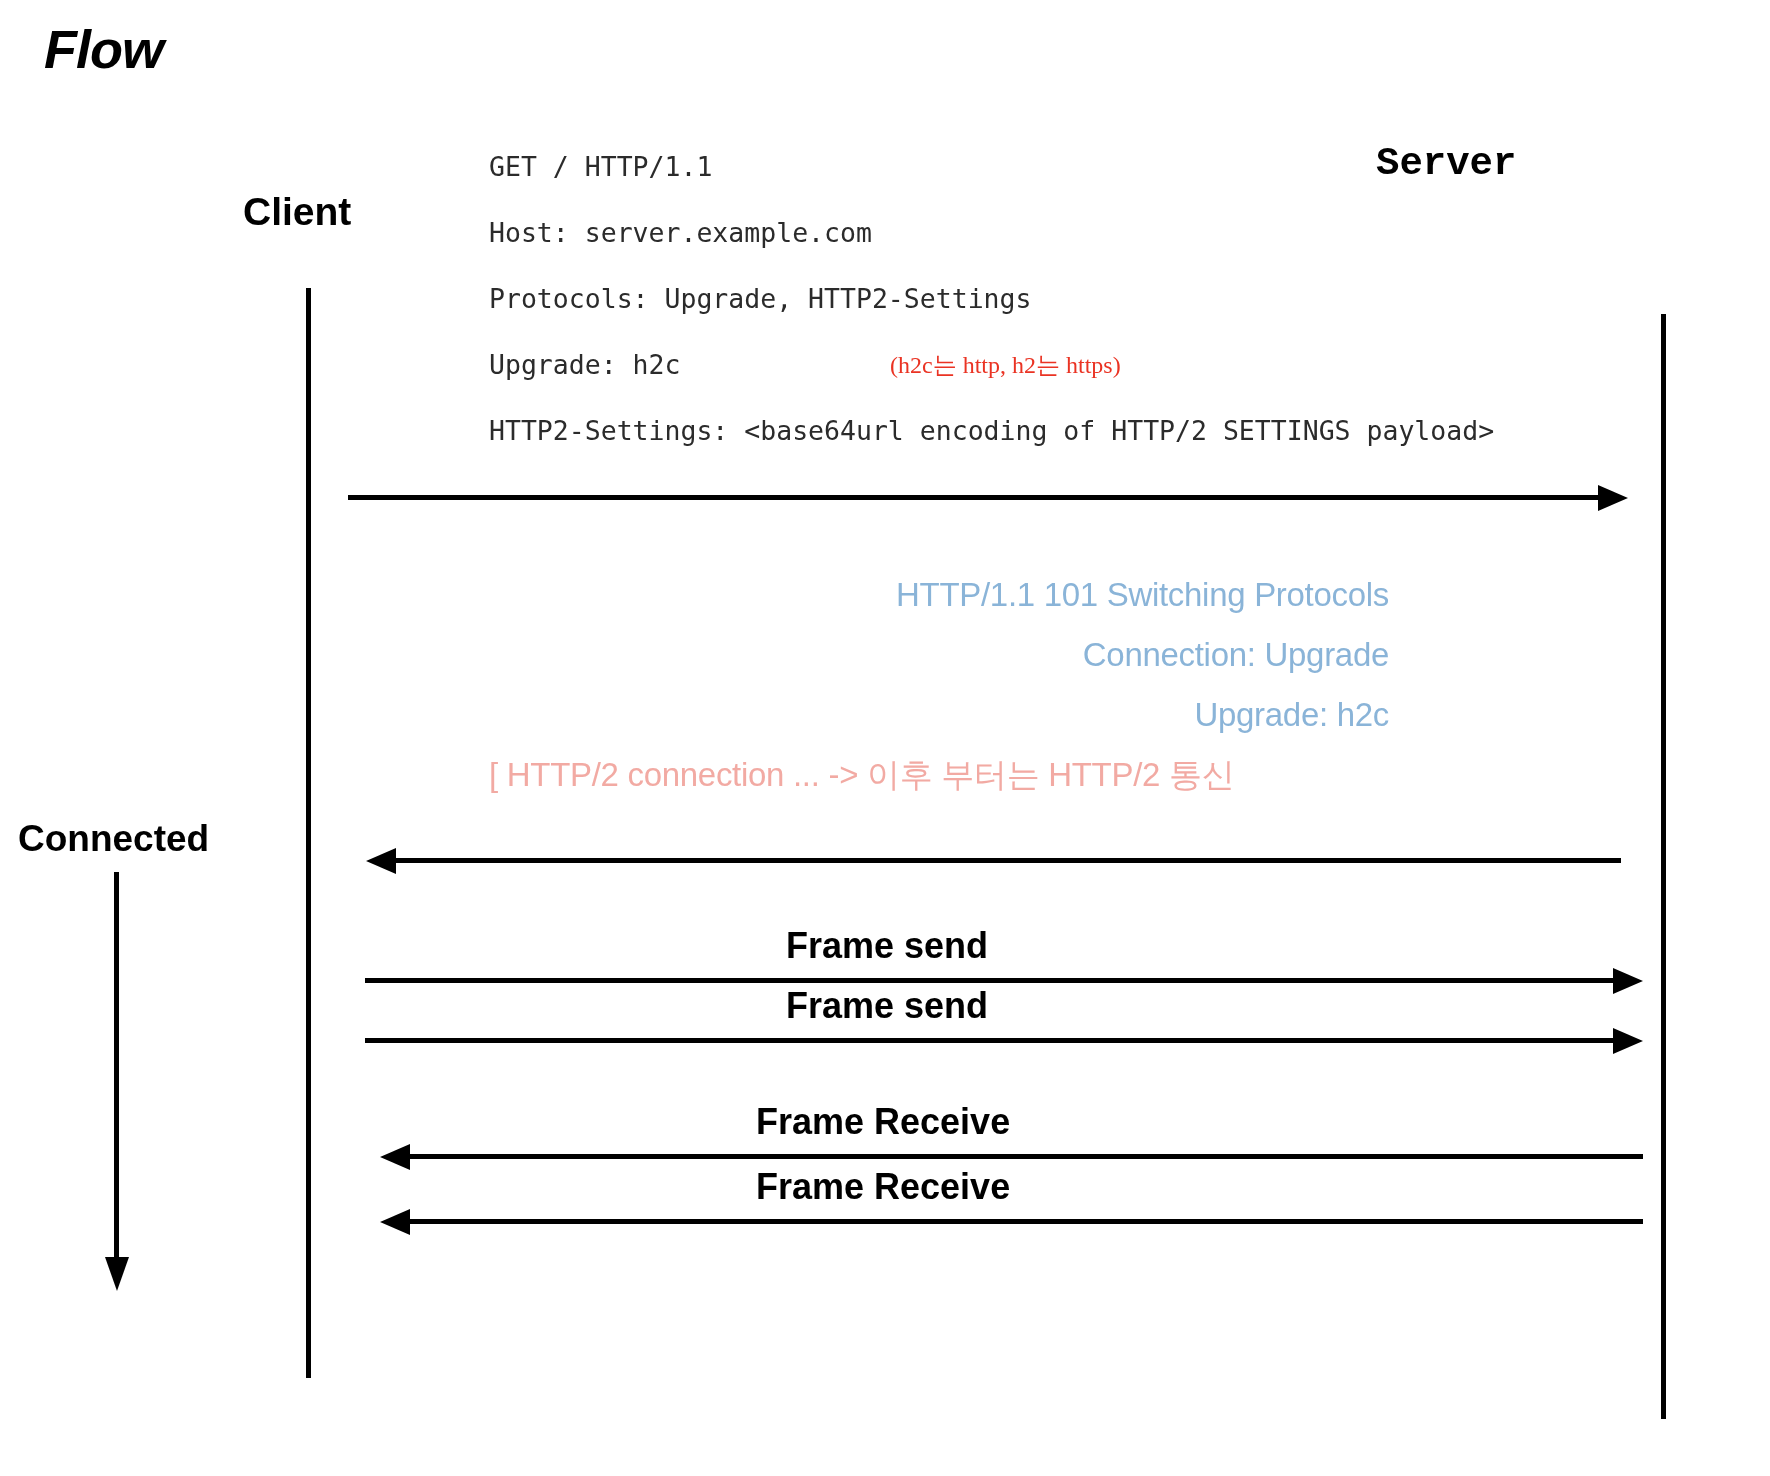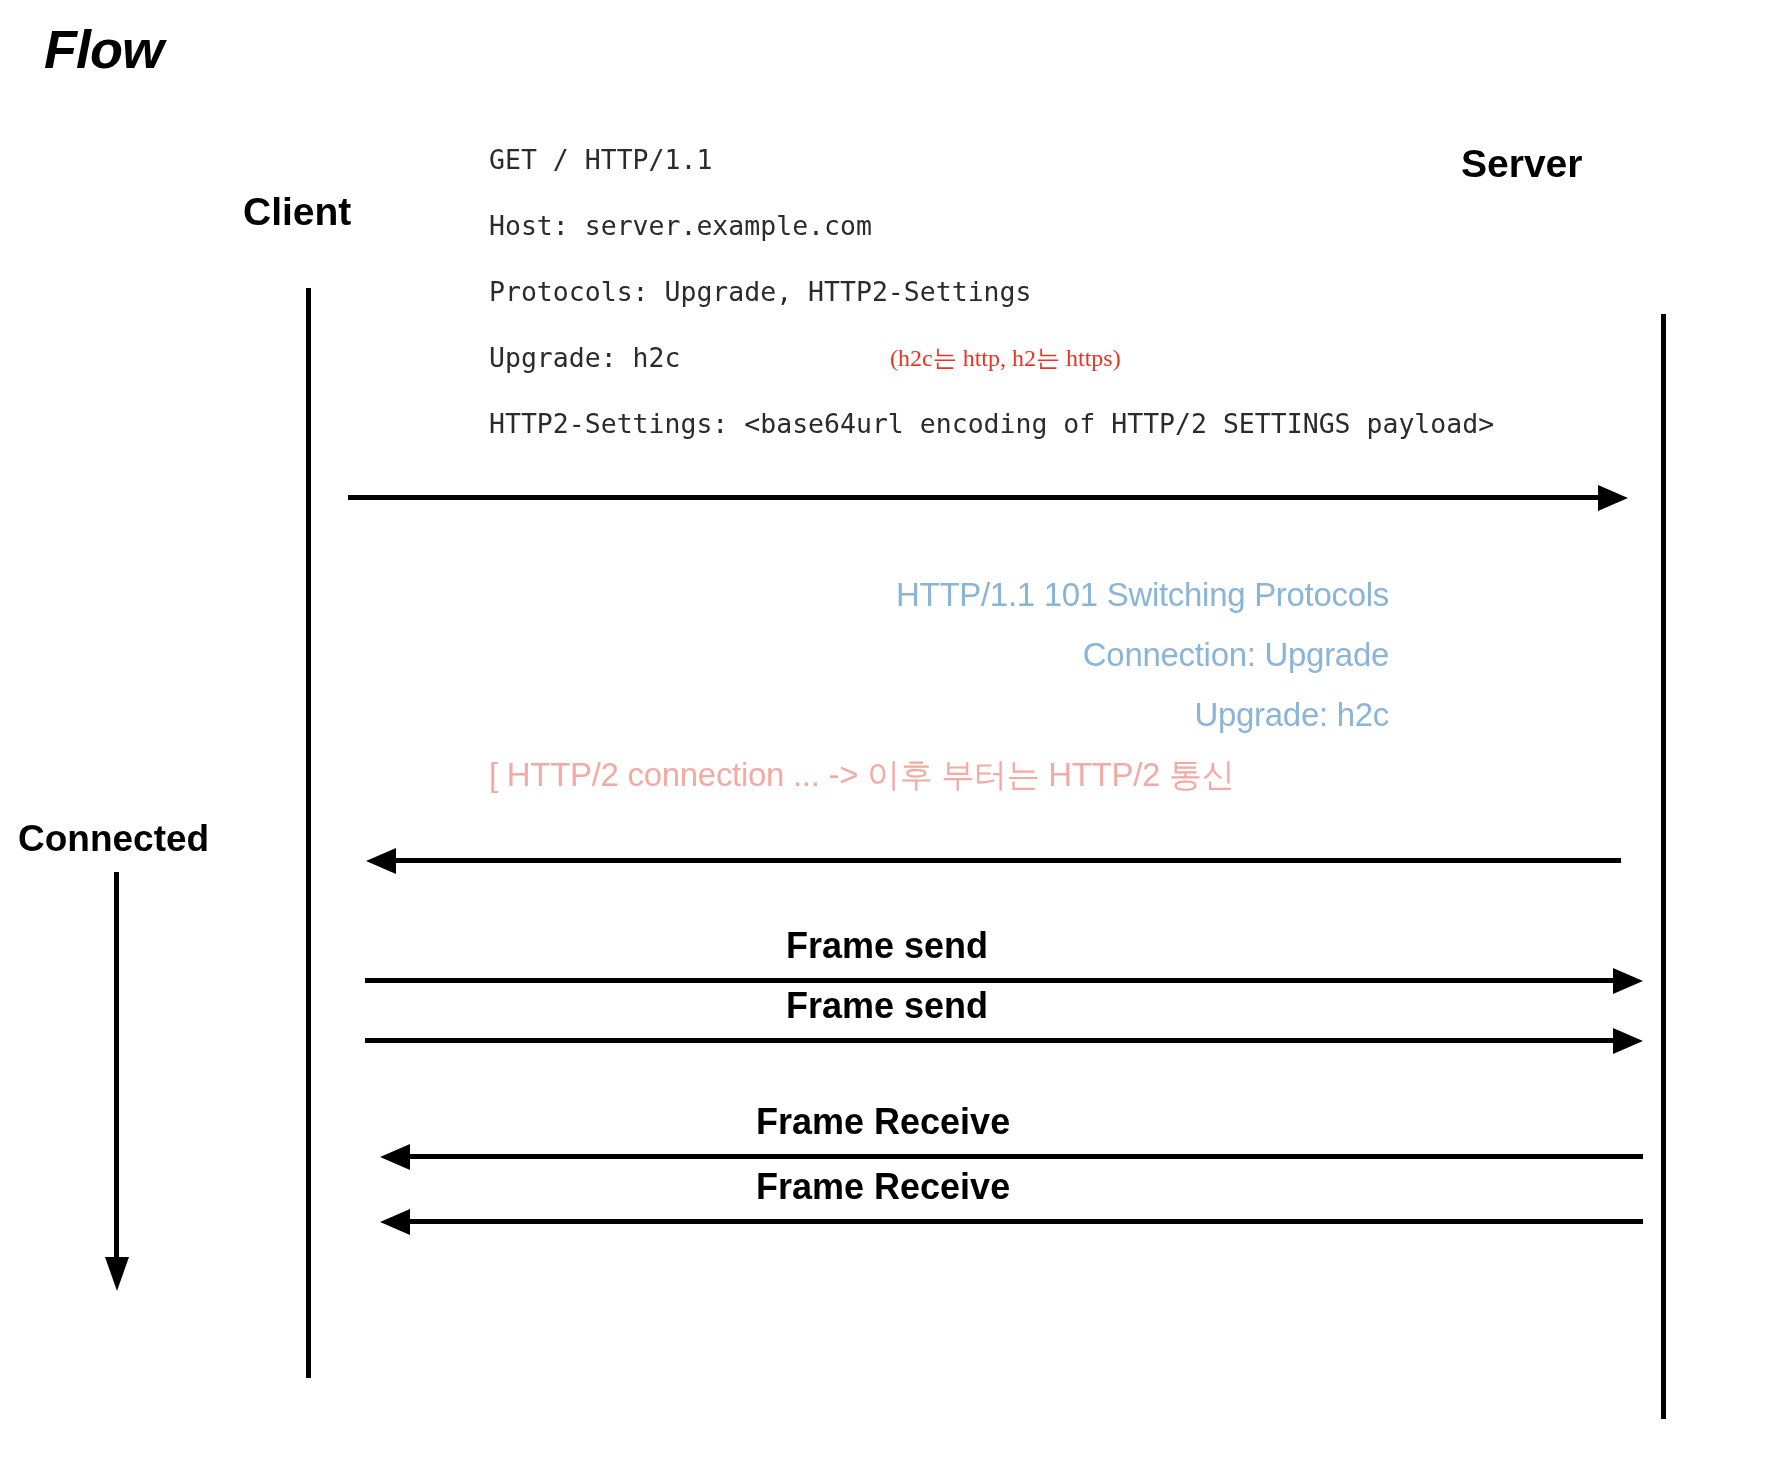--- a/index.html
+++ b/index.html
@@ -31,21 +31,21 @@
 
   
   .actor-label {
     position: absolute;
     font-size: 39px;
     font-weight: bold;
     color: #000000;
     white-space: nowrap;
   }
   .actor-client { left: 243px; top: 190px; }
-  .actor-server { left: 1461px; top: 142px; }
+  .actor-server { left: 1376px; top: 142px; font-family: Liberation Mono, monospace; }
 
   
   .lifeline {
     position: absolute;
     width: 5px;
     background: #000000;
   }
   .lifeline-client { left: 306px; top: 288px; height: 1090px; }
   .lifeline-server { left: 1661px; top: 314px; height: 1105px; }
 
@@ -82,21 +82,21 @@
     height: 0;
     border-left: 12px solid transparent;
     border-right: 12px solid transparent;
     border-top: 34px solid #000000;
   }
 
   
   .req-block {
     position: absolute;
     left: 489px;
-    top: 127px;
+    top: 134px;
     width: 1050px;
   }
   .req-line {
     font-family: "DejaVu Sans Mono", "Liberation Mono", monospace;
     font-size: 26.5px;
     color: #2b2b2b;
     line-height: 66px;
     white-space: nowrap;
     letter-spacing: 0px;
   }

